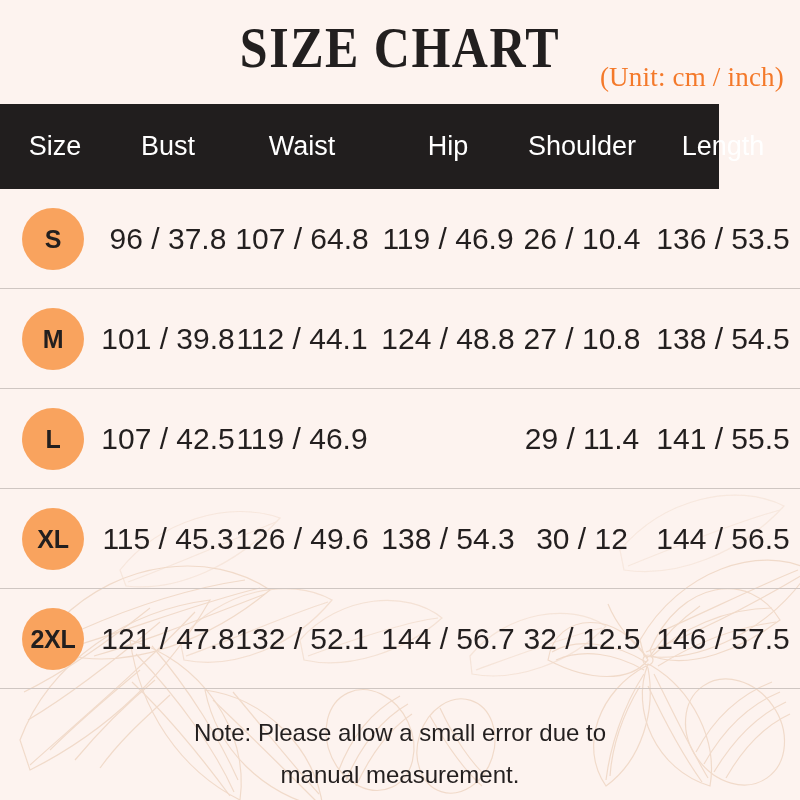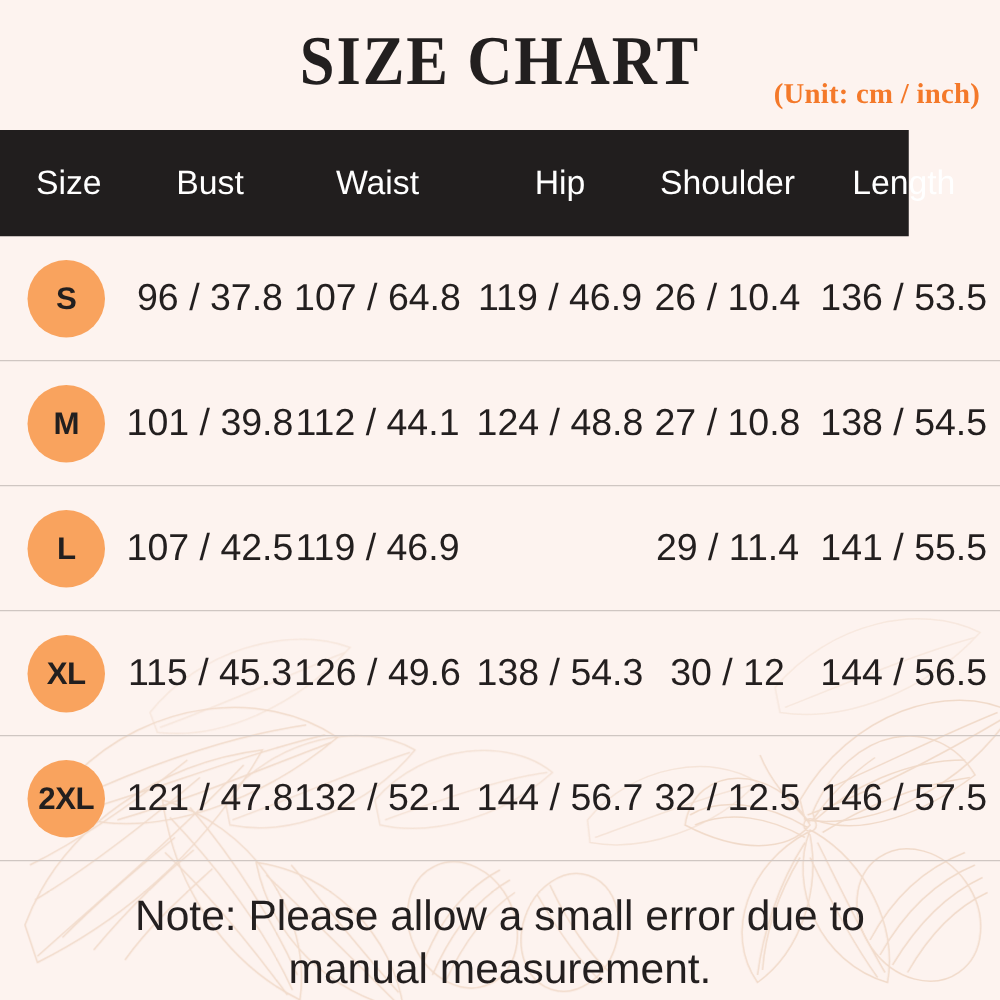--- a/index.html
+++ b/index.html
@@ -55,36 +55,37 @@
     color: #221f1f;
     line-height: 54px;
     transform: scaleY(1.12);
     transform-origin: center top;
   }
   .unit-note {
     position: absolute;
     right: 16px;
     top: 62px;
     font-family: "Liberation Serif", serif;
-    font-weight: bold;
-    font-size: 23px;
+    font-weight: normal;
+    font-size: 27px;
     color: #f4792a;
     letter-spacing: 0.2px;
     white-space: nowrap;
   }
 
   
   .header-bar {
     position: absolute;
     left: 0;
     top: 104px;
-    width: 727px;
+    width: 676px;
     height: 85px;
     background: #211e1e;
     z-index: 2;
+    padding-left: 43px;
   }
   .header-cell {
     position: absolute;
     top: 0;
     height: 85px;
     line-height: 85px;
     text-align: center;
     color: #ffffff;
     font-size: 27px;
     font-weight: normal;
@@ -133,21 +134,21 @@
   }
 
   
   .footer-note {
     position: absolute;
     left: 0;
     top: 700px;
     width: 800px;
     text-align: center;
     color: #231f1f;
-    font-size: 34px;
+    font-size: 24px;
     line-height: 42px;
     padding-top: 12px;
     z-index: 2;
   }
   .footer-note span { display: block; }
 </style>
 </head>
 <body>
 
 <div id="chart-root">

